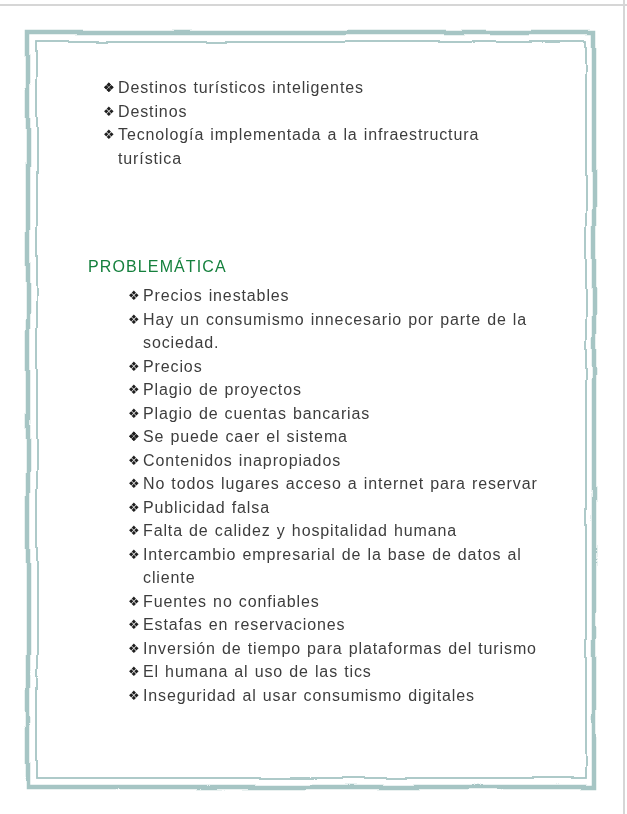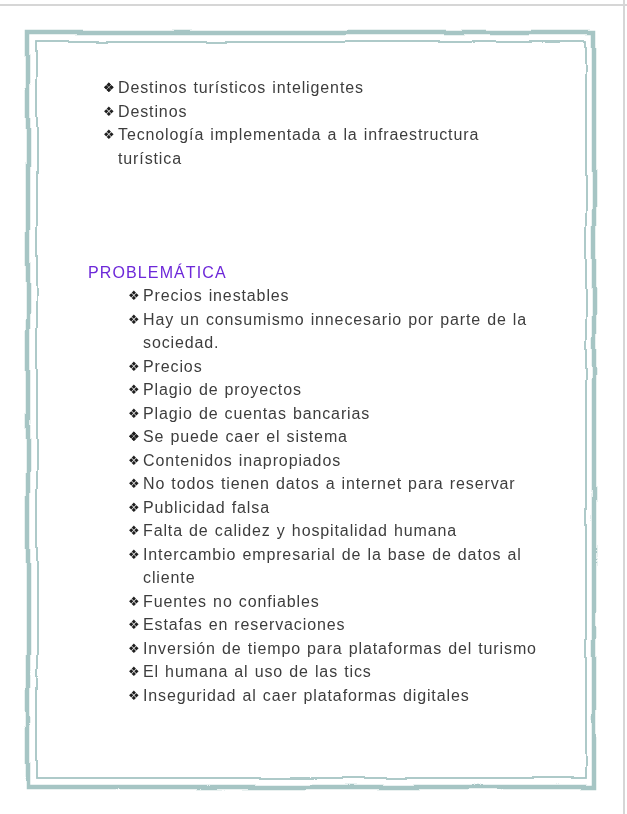--- a/index.html
+++ b/index.html
@@ -51,25 +51,25 @@
     display: inline-block;
     vertical-align: top;
     white-space: pre-wrap;
   }
 
   #intro-list   { left: 103px; top: 76px;  width: 480px; }
   #problem-list { left: 128px; top: 284px; width: 480px; }
 
   .section-heading {
     position: absolute;
-    left: 88px; top: 263px;
+    left: 88px; top: 257px;
     font-size: 16px;
     line-height: 20px;
     letter-spacing: 0.07em;
-    color: #6d28d9;
+    color: #15803d;
   }
 </style>
 </head>
 <body>
 
 <div class="page-edge-top"></div>
 <div class="page-edge-right"></div>
 
 <svg class="frame-svg" width="627" height="814" viewBox="0 0 627 814" aria-hidden="true">
   <defs>
@@ -146,21 +146,21 @@
       <span class="txt">Se puede caer el sistema</span>
     </li>
 
     <li>
       <span class="bullet">❖</span>
       <span class="txt">Contenidos inapropiados</span>
     </li>
 
     <li>
       <span class="bullet">❖</span>
-      <span class="txt">No todos tienen datos a internet para reservar</span>
+      <span class="txt">No todos lugares acceso a internet para reservar</span>
     </li>
 
     <li>
       <span class="bullet">❖</span>
       <span class="txt">Publicidad falsa</span>
     </li>
 
     <li>
       <span class="bullet">❖</span>
       <span class="txt">Falta de calidez y hospitalidad humana</span>
@@ -187,15 +187,15 @@
       <span class="txt">Inversión de tiempo para plataformas del turismo</span>
     </li>
 
     <li>
       <span class="bullet">❖</span>
       <span class="txt">El humana al uso de las tics</span>
     </li>
 
     <li>
       <span class="bullet">❖</span>
-      <span class="txt">Inseguridad al caer plataformas digitales</span>
+      <span class="txt">Inseguridad al usar consumismo digitales</span>
     </li>
   </ul>
 
 </body></html>

